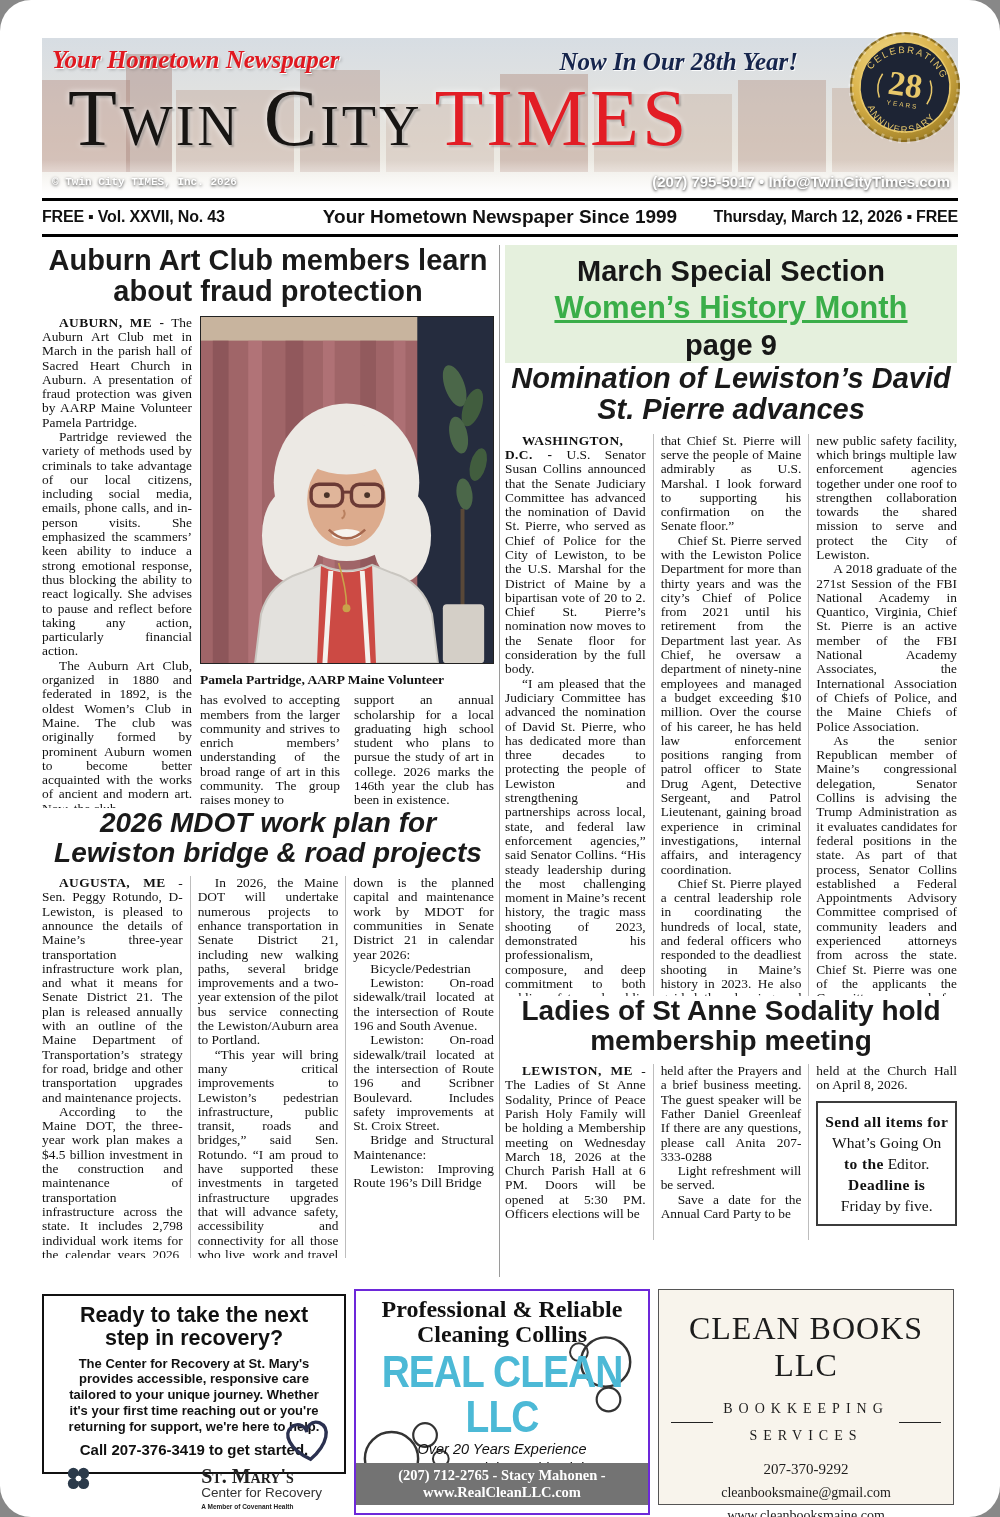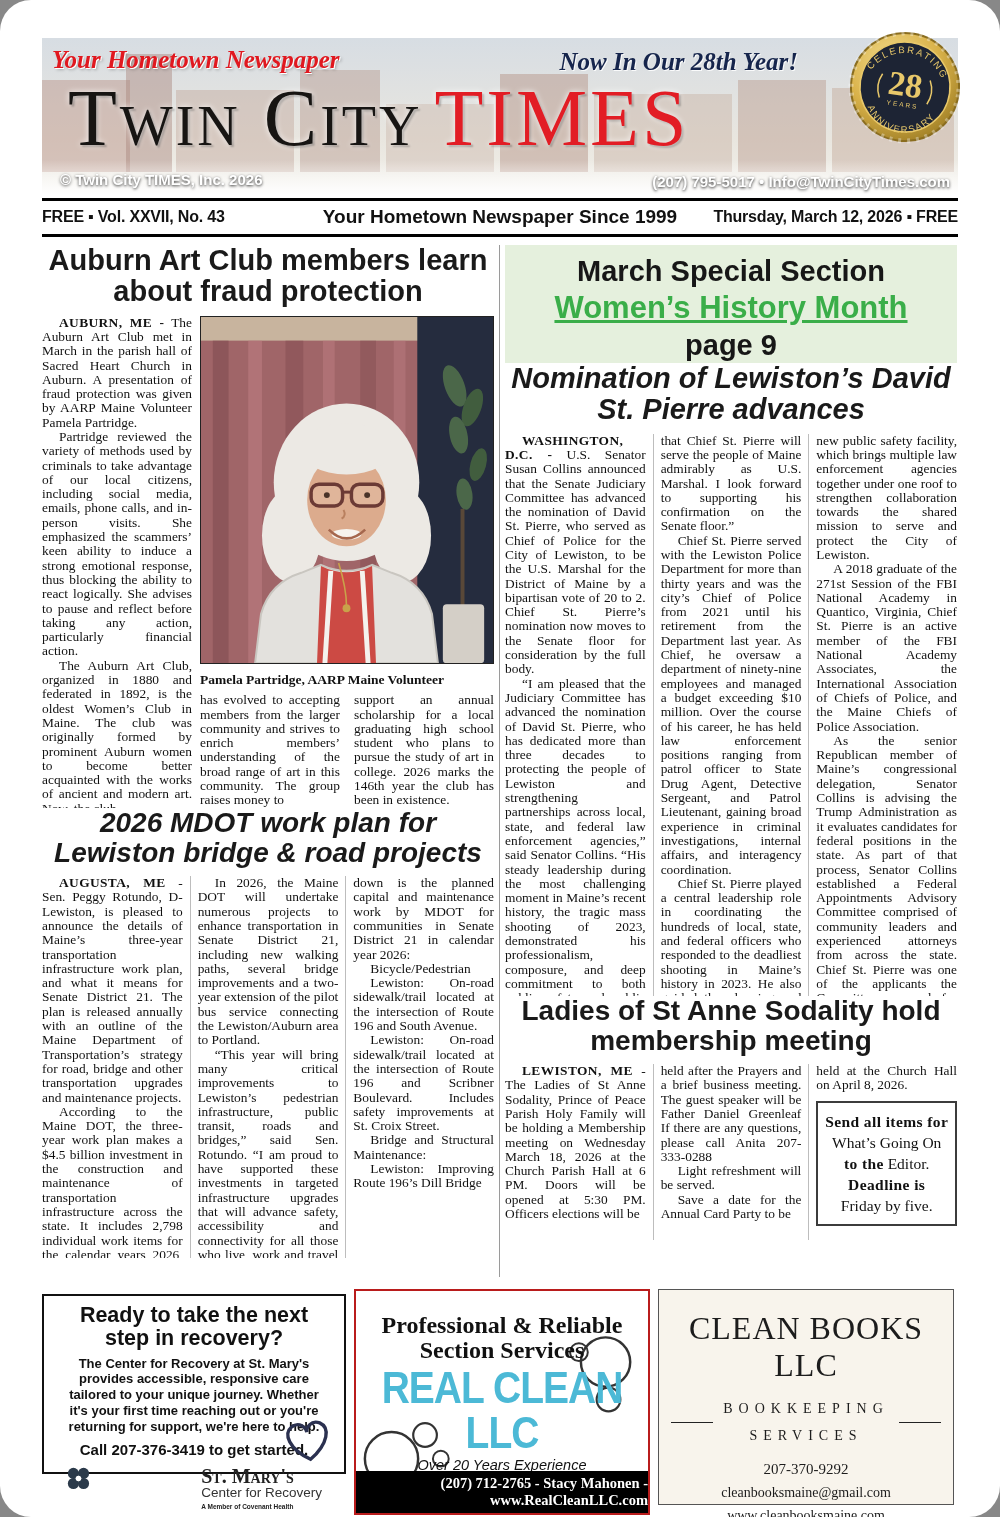--- a/index.html
+++ b/index.html
@@ -16,22 +16,22 @@
           background:linear-gradient(rgba(255,255,255,0),rgba(255,255,255,.95));}
   .tagline{position:absolute;left:10px;top:8px;z-index:3;font-style:italic;font-weight:bold;
           font-size:25px;color:#e0181f;text-shadow:1px 1px 0 #fff,2px 2px 3px rgba(0,0,0,.25);}
   .year-banner{position:absolute;right:160px;top:10px;z-index:3;font-style:italic;font-weight:bold;
           font-size:25px;color:#16254c;text-shadow:1px 1px 0 rgba(255,255,255,.85);}
   .mast-title{position:absolute;left:26px;top:40px;z-index:2;white-space:nowrap;
           font-weight:normal;font-size:80px;line-height:1;letter-spacing:3px;
           text-shadow:0 0 6px rgba(255,255,255,.9), 2px 2px 2px rgba(0,0,0,.3);}
   .t-black{font-variant:small-caps;color:#171513;}
   .t-red{color:#e21d25;margin-left:12px;}
-  .copyright{position:absolute;left:10px;bottom:6px;z-index:3;font-family:Liberation Sans, sans-serif;
-          font-weight:bold;font-size:15px;color:#fff;text-shadow:0 1px 3px rgba(0,0,0,.8);margin-left:8px;}
+  .copyright{position:absolute;left:10px;bottom:6px;z-index:3;font-family:Liberation Mono, monospace;
+          font-weight:bold;font-size:11px;color:#fff;text-shadow:0 1px 3px rgba(0,0,0,.8);}
   .contact{position:absolute;right:8px;bottom:4px;z-index:4;font-family:"Liberation Sans",sans-serif;
           font-weight:bold;font-size:15px;color:#fff;text-shadow:0 1px 3px rgba(0,0,0,.85);}
   .seal{position:absolute;right:-6px;top:-10px;width:118px;height:118px;z-index:5;transform:rotate(8deg);}
 
   
   .dateline{margin-top:4px;border-top:3px solid #000;border-bottom:3px solid #000;
           display:flex;align-items:center;padding:5px 0 6px;font-family:"Liberation Sans",sans-serif;}
   .dl-left,.dl-right{flex:1;font-weight:bold;font-size:16px;letter-spacing:-.2px;}
   .dl-center{flex:1.4;text-align:center;font-weight:bold;font-size:19px;}
   .dl-right{text-align:right;}
@@ -93,29 +93,29 @@
   .ad1 .h{font-weight:bold;font-size:21.5px;line-height:1.06;}
   .ad1 .b{font-weight:bold;font-size:13px;line-height:1.22;margin-top:6px;}
   .ad1 .cta{font-weight:bold;font-size:15px;margin-top:6px;}
   .ad1 .logo{display:flex;justify-content:space-between;align-items:flex-start;gap:6px;margin-top:8px;}
   .ad1 .lg-name{font-family:"Liberation Serif",serif;font-variant:small-caps;font-weight:bold;
        font-size:20px;line-height:1;color:#222;text-align:left;}
   .ad1 .lg-sub{font-size:13.5px;color:#333;text-align:left;line-height:1.1;}
   .ad1 .lg-tag{font-size:6.5px;font-weight:bold;color:#222;text-align:left;margin-top:2px;}
   .ad1 .heart{position:absolute;right:10px;bottom:8px;}
 
-  .ad2{width:296px;height:226px;border:2px solid #b91c1c;text-align:center;
-       overflow:hidden;padding-top:22px;}
+  .ad2{width:296px;height:226px;border:2px solid #6d28d9;text-align:center;
+       overflow:hidden;padding-top:6px;}
   .ad2 .ttl{font-family:"Liberation Serif",serif;font-weight:bold;font-size:24px;line-height:1.05;position:relative;z-index:2;}
   .ad2 .name{font-family:"Liberation Sans",sans-serif;font-weight:bold;font-size:39px;line-height:1;
        color:#4cb9d6;letter-spacing:-1px;margin-top:8px;position:relative;z-index:2;transform:scaleY(1.15);}
   .ad2 .tag{font-family:"Liberation Sans",sans-serif;font-style:italic;font-size:14.5px;line-height:1.25;
        margin-top:7px;position:relative;z-index:2;}
-  .ad2 .bar{position:absolute;left:0;right:0;bottom:0;background:#000000;color:#fff;
-       font-family:"Liberation Serif",serif;font-weight:bold;font-size:14.5px;padding:4px 0;z-index:2;text-align:right;}
+  .ad2 .bar{position:absolute;left:0;right:0;bottom:8px;background:#737373;color:#fff;
+       font-family:"Liberation Serif",serif;font-weight:bold;font-size:14.5px;padding:4px 0;z-index:2;}
   .ad2 .bubbles{position:absolute;inset:0;z-index:1;}
 
   .ad3{width:296px;height:216px;border:1px solid #555;background:#f8f4ec;text-align:center;
        font-family:"Liberation Serif",serif;color:#1c1c1c;}
   .ad3 .name{font-size:32px;letter-spacing:1px;margin-top:20px;font-weight:normal;}
   .cb-mid{display:flex;align-items:center;gap:10px;margin:12px 12px 0;}
   .cb-mid .line{flex:1;height:1px;background:#222;}
   .cb-sub{font-size:14px;letter-spacing:6px;line-height:1.9;}
   .ad3 .phone{font-size:15px;margin-top:12px;}
   .ad3 .email{font-size:14px;margin-top:7px;}
@@ -357,21 +357,21 @@
       <div class="ad ad2">
         <svg class="bubbles" viewBox="0 0 296 214">
           <circle cx="36" cy="170" r="27" fill="none" stroke="#333" stroke-width="2.5"></circle>
           <circle cx="70" cy="146" r="12" fill="none" stroke="#333" stroke-width="2.2"></circle>
           <circle cx="86" cy="170" r="8" fill="none" stroke="#333" stroke-width="2"></circle>
           <circle cx="253" cy="72" r="25" fill="none" stroke="#333" stroke-width="2.5"></circle>
           <circle cx="226" cy="62" r="9" fill="none" stroke="#333" stroke-width="2"></circle>
           <circle cx="256" cy="110" r="12" fill="none" stroke="#333" stroke-width="2.2"></circle>
         </svg>
         <div class="ttl">Professional &amp; Reliable</div>
-        <div class="ttl">Section Services</div>
+        <div class="ttl">Cleaning Collins</div>
         <div class="name">REAL CLEAN LLC</div>
         <div class="tag">Over 20 Years Experience</div>
         <div class="tag" style="margin-top:0;">Commercial • Residential</div>
         <div class="tag" style="margin-top:0;">Serving Maine • New Hampshire</div>
         <div class="bar">(207) 712-2765 - Stacy Mahonen - www.RealCleanLLC.com</div>
       </div>
 
       <div class="ad ad3">
         <div class="name">CLEAN BOOKS LLC</div>
         <div class="cb-mid">

